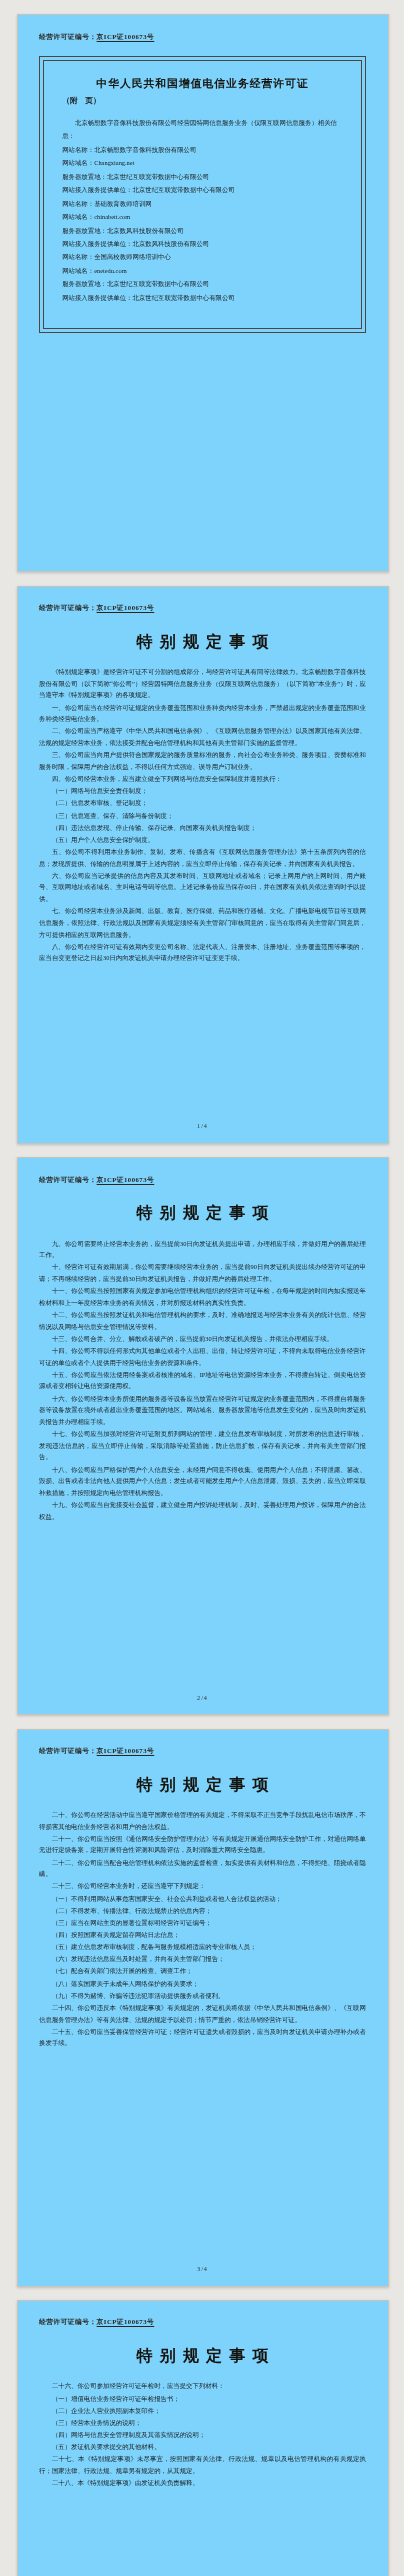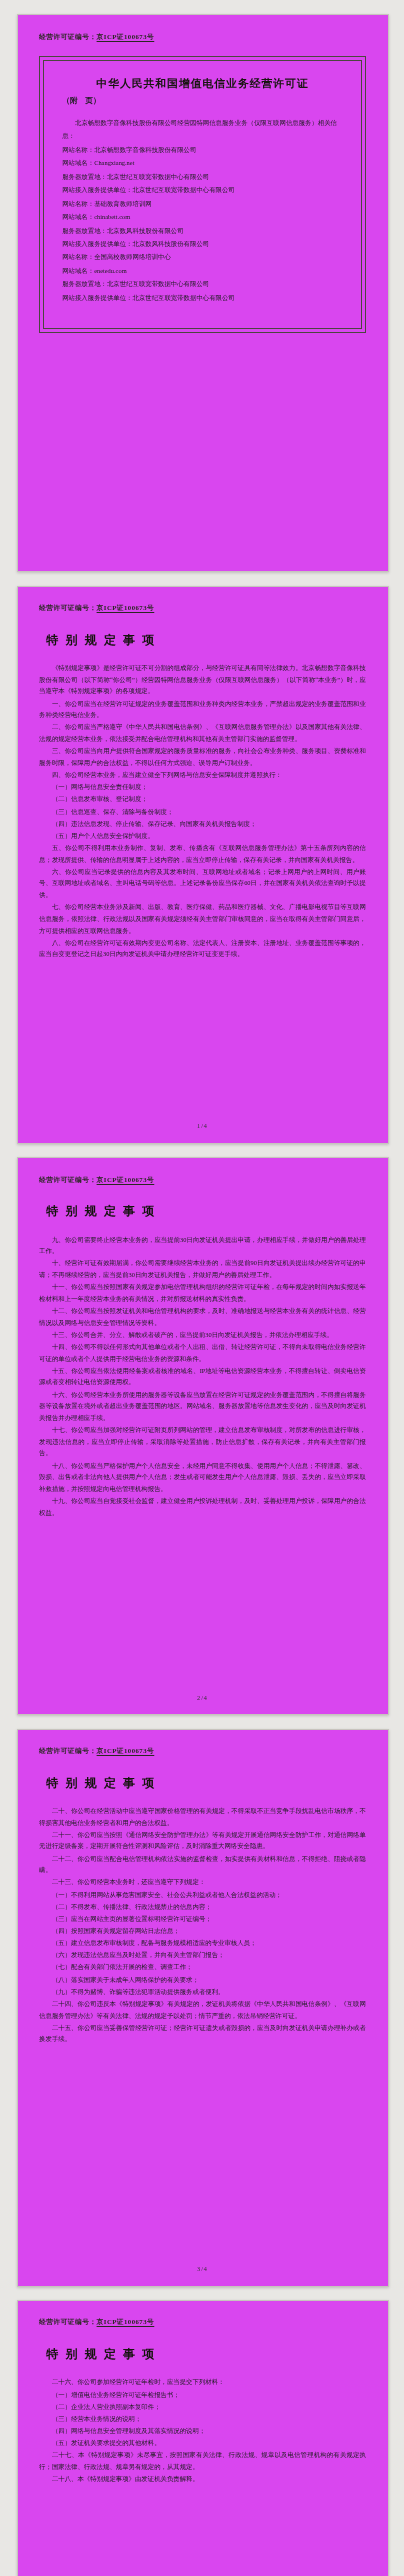--- a/index.html
+++ b/index.html
@@ -3,21 +3,21 @@
 <meta charset="utf-8">
 <style>
   * { margin:0; padding:0; box-sizing:border-box; }
   html,body { background:#e8e7e4; }
   body { font-family:"Liberation Serif","DejaVu Serif",serif; color:#1c1c1e; }
   .canvas { width:405px; margin:0 auto; padding:14.4px 0; }
   .page {
     position:relative;
     width:372px; height:558px;
     margin:0 auto 13.4px auto;
-    background:#d946ef;
+    background:#7dd3fc;
     border:0.5px solid #c7c4bd;
     box-shadow:0 0.5px 2.6px rgba(0,0,0,.18);
     padding:17.5px 21.6px;
     overflow:hidden;
   }
   .page:last-child { margin-bottom:0; }
 
   .page-header {
     font-size:6.7px; font-weight:bold; letter-spacing:0.5px;
     color:#2a2722; text-align:left;
@@ -31,21 +31,21 @@
     text-align:center; font-size:10.8px; font-weight:bold;
     letter-spacing:1px; line-height:1.4; color:#17150f;
   }
   .cert-subtitle { text-align:left; font-size:7.7px; font-weight:bold; margin:4.1px 0 10.3px 0; }
   .cert-body { font-size:6.4px; line-height:2.1; }
   .cert-body p { text-align:left; word-break:break-all; }
   .cert-body p:first-child { text-indent:2em; }
 
   
   .prov-title {
-    text-align:left; font-size:12px; font-weight:bold;
+    text-align:center; font-size:16px; font-weight:bold;
     letter-spacing:7.2px; text-indent:7.2px;
     margin:18.5px 0 13.4px 0; color:#15130e;
   }
   .prov-body p {
     font-size:6.4px; line-height:1.82; text-align:justify;
     text-indent:2em; word-break:break-all; margin-bottom:0.5px;
   }
   .page-no {
     position:absolute; bottom:13.4px; left:0; right:0;
     text-align:center; font-size:6.2px; letter-spacing:1px; color:#333;

